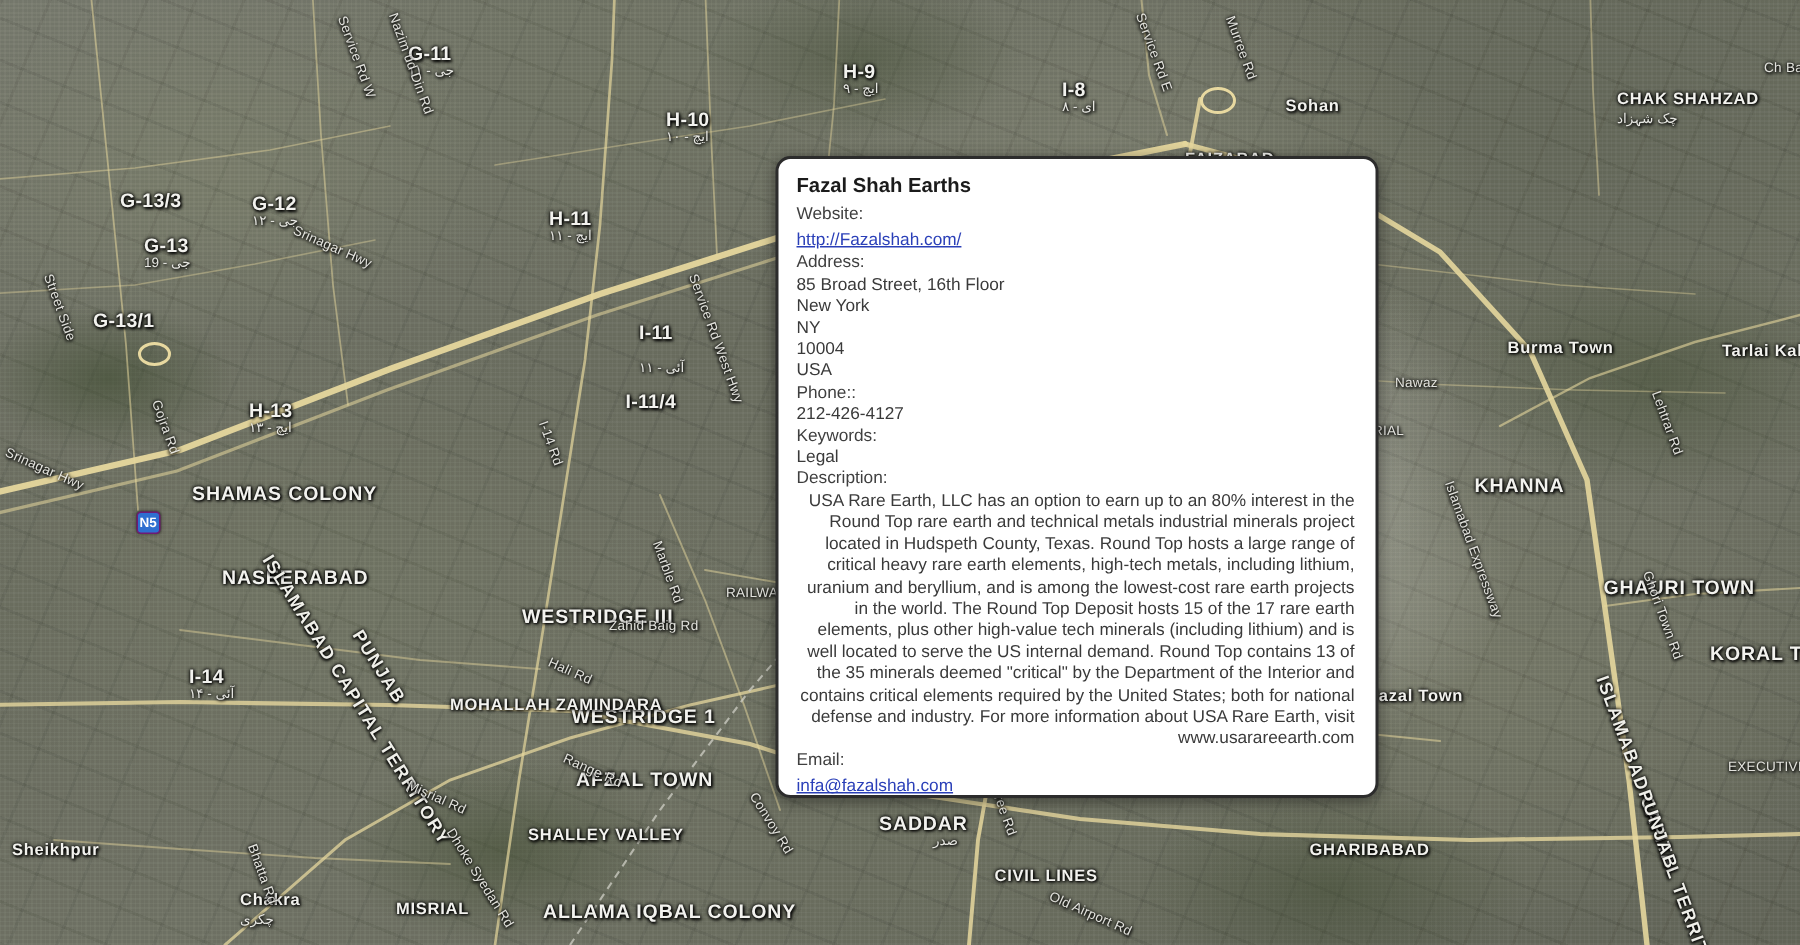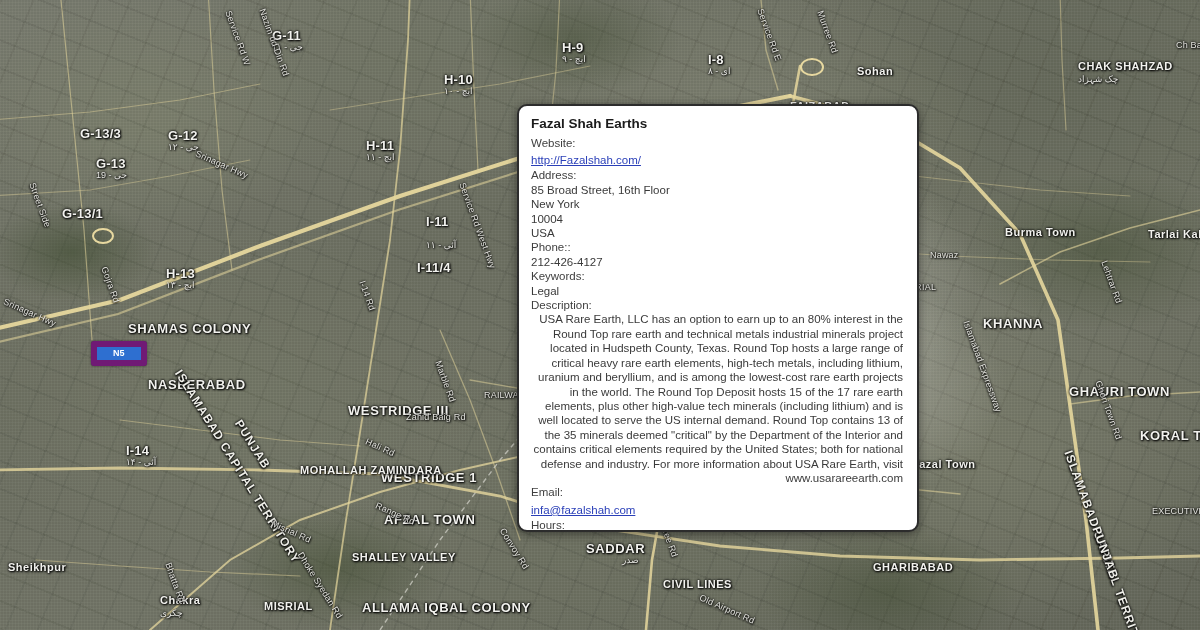--- a/index.html
+++ b/index.html
@@ -126,25 +126,25 @@
   }
   .rot-l70 { transform: rotate(70deg); transform-origin: 0 50%; }
   .rot-l58 { transform: rotate(58deg); transform-origin: 0 50%; }
   .rot-l24 { transform: rotate(24deg); transform-origin: 0 50%; }
 
   
   .shield {
     position: absolute;
     background: #2e6fd0;
     color: #fff;
-    border: 6px solid #701a75;
+    border: 1px solid #701a75;
     border-radius: 3px;
     font-size: 9px;
     font-weight: 700;
-    padding: 1px 16px;
+    padding: 1px 1px;
     line-height: 11px;
     box-shadow: 0 0 2px rgba(0,0,0,0.6);
   }
 
   .interchange {
     position: absolute;
     border: 2px solid #e8d9a0;
     border-radius: 50%;
     background: transparent;
   }
@@ -350,20 +350,21 @@
 
   <div id="info-card">
     <div class="title">Fazal Shah Earths</div>
 
     <div class="field-label">Website:</div>
     <a class="link" href="#">http://Fazalshah.com/</a>
 
     <div class="field-label">Address:</div>
     <div class="field-value">85 Broad Street, 16th Floor</div>
     <div class="field-value">New York</div>
+    <div class="field-value">NY</div>
     <div class="field-value">10004</div>
     <div class="field-value">USA</div>
 
     <div class="field-label">Phone::</div>
     <div class="field-value">212-426-4127</div>
 
     <div class="field-label">Keywords:</div>
     <div class="field-value">Legal</div>
 
     <div class="field-label">Description:</div>

